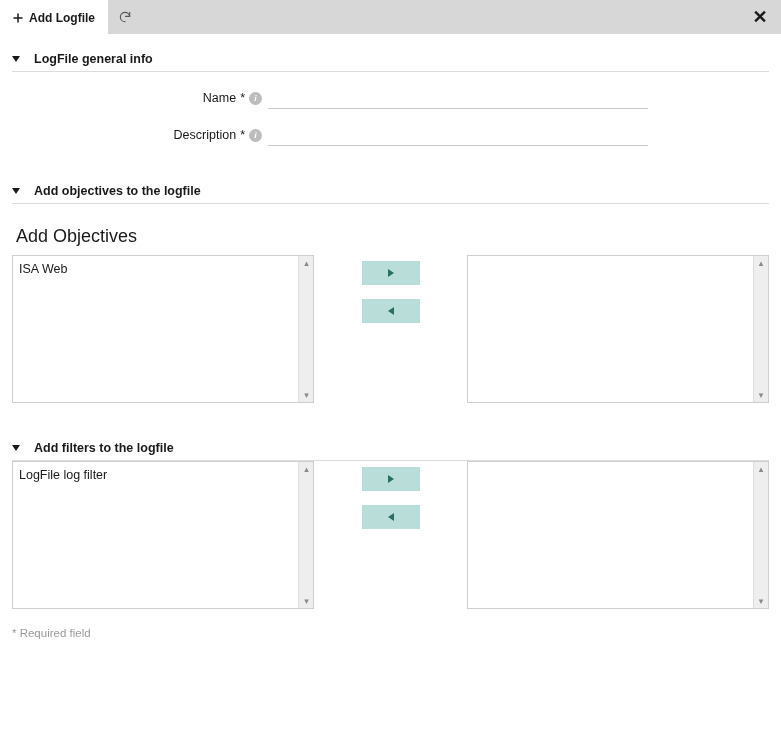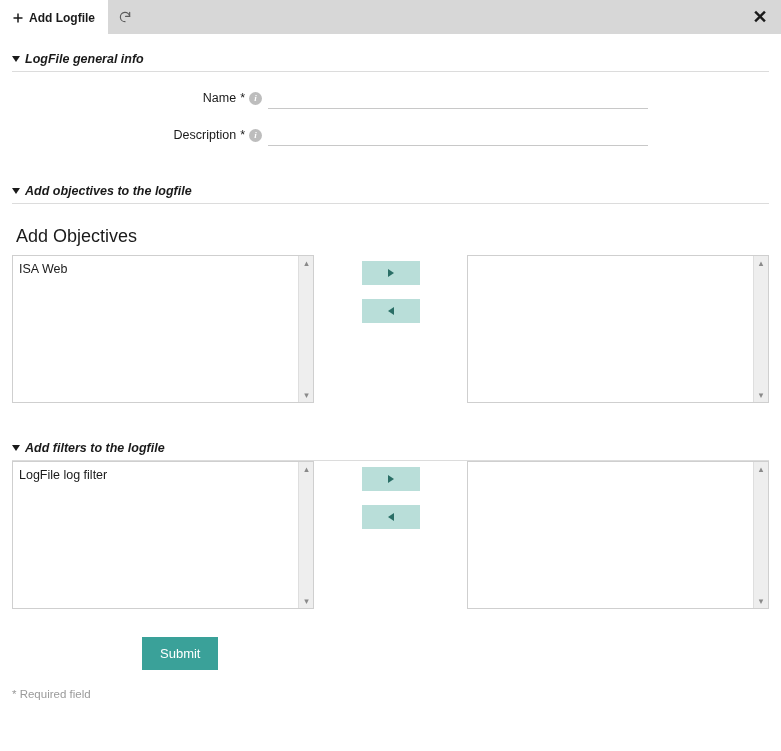--- a/index.html
+++ b/index.html
@@ -5,21 +5,21 @@
   * { box-sizing: border-box; }
   html, body { margin:0; padding:0; font-family: Arial, Helvetica, sans-serif; font-size:13px; color:#1a1a1a; background:#fff; }
   .viewport { width:781px; height:751px; position:relative; background:#fff; overflow:hidden; }
   .topbar { height:34px; background:#d7d7d7; display:flex; align-items:stretch; position:relative; }
   .tab { background:#fff; height:34px; display:flex; align-items:center; padding:0 12px; gap:5px; border-top:1px solid #fff; border-right:1px solid #fff; font-weight:bold; font-size:12px;text-align:center; }
   .tab svg { width:12px; height:12px; fill:#1a1a1a; }
   .refresh-btn { display:flex; align-items:center; justify-content:center; width:34px; height:34px; cursor:pointer; }
   .refresh-btn svg { width:14px; height:14px; stroke:#5a5a5a; fill:none; stroke-width:2; }
   .close-btn { position:absolute; right:6px; top:0; height:34px; width:30px; display:flex; align-items:center; justify-content:center; cursor:pointer; font-size:18px; font-weight:bold; color:#1a1a1a; }
   .content { padding:8px 12px 12px 12px; }
-  .section-header { display:flex; align-items:center; gap:5px; font-weight:bold; font-size:12.5px; padding:10px 0 5px 0; border-bottom:1px solid #dcdcdc; cursor:pointer;font-style:italic; }
+  .section-header { display:flex; align-items:center; gap:14px; font-weight:bold; font-size:12.5px; padding:10px 0 5px 0; border-bottom:1px solid #dcdcdc; cursor:pointer; }
   .section-header .caret { width:0; height:0; border-left:4px solid transparent; border-right:4px solid transparent; border-top:6px solid #1a1a1a; }
   .form-row { display:flex; align-items:center; margin-top:15px;justify-content:center; }
   .form-label { width:135px; text-align:right; padding-right:6px; font-size:12.5px; display:flex; justify-content:flex-end; align-items:center; gap:4px; }
   .req { color:#1a1a1a; }
   .info-icon { width:13px; height:13px; border-radius:50%; background:#bdbdbd; color:#fff; font-size:9px; font-weight:bold; display:inline-flex; align-items:center; justify-content:center; font-style:italic; font-family: Georgia, serif; }
   .text-input { flex:0 0 380px; border:none; border-bottom:1px solid #c8c8c8; height:22px; padding:2px 4px; font-size:13px; background:transparent; outline:none; }
   .subsection-label { font-size:18px; margin:22px 0 8px 4px; }
   .dual-list { display:flex; align-items:flex-start; gap:0; }
   .listbox-wrap { position:relative; width:338px; height:148px; border:1px solid #cfcfcf; background:#fff; display:flex; }
   .listbox { flex:1; overflow:auto; padding:4px 6px; font-size:12.5px; }
@@ -141,21 +141,18 @@
     </div>
     <div class="listbox-wrap">
       <div class="listbox"></div>
       <div class="fake-scroll">
         <div class="up">▴</div>
         <div class="down">▾</div>
       </div>
     </div>
   </div>
 
-  <div class="submit-row">
-    <button class="submit-btn">Submit</button>
-  </div>
 
   <div class="footnote">* Required field</div>
 
 </div>
 
 </div>
 
 </body></html>

